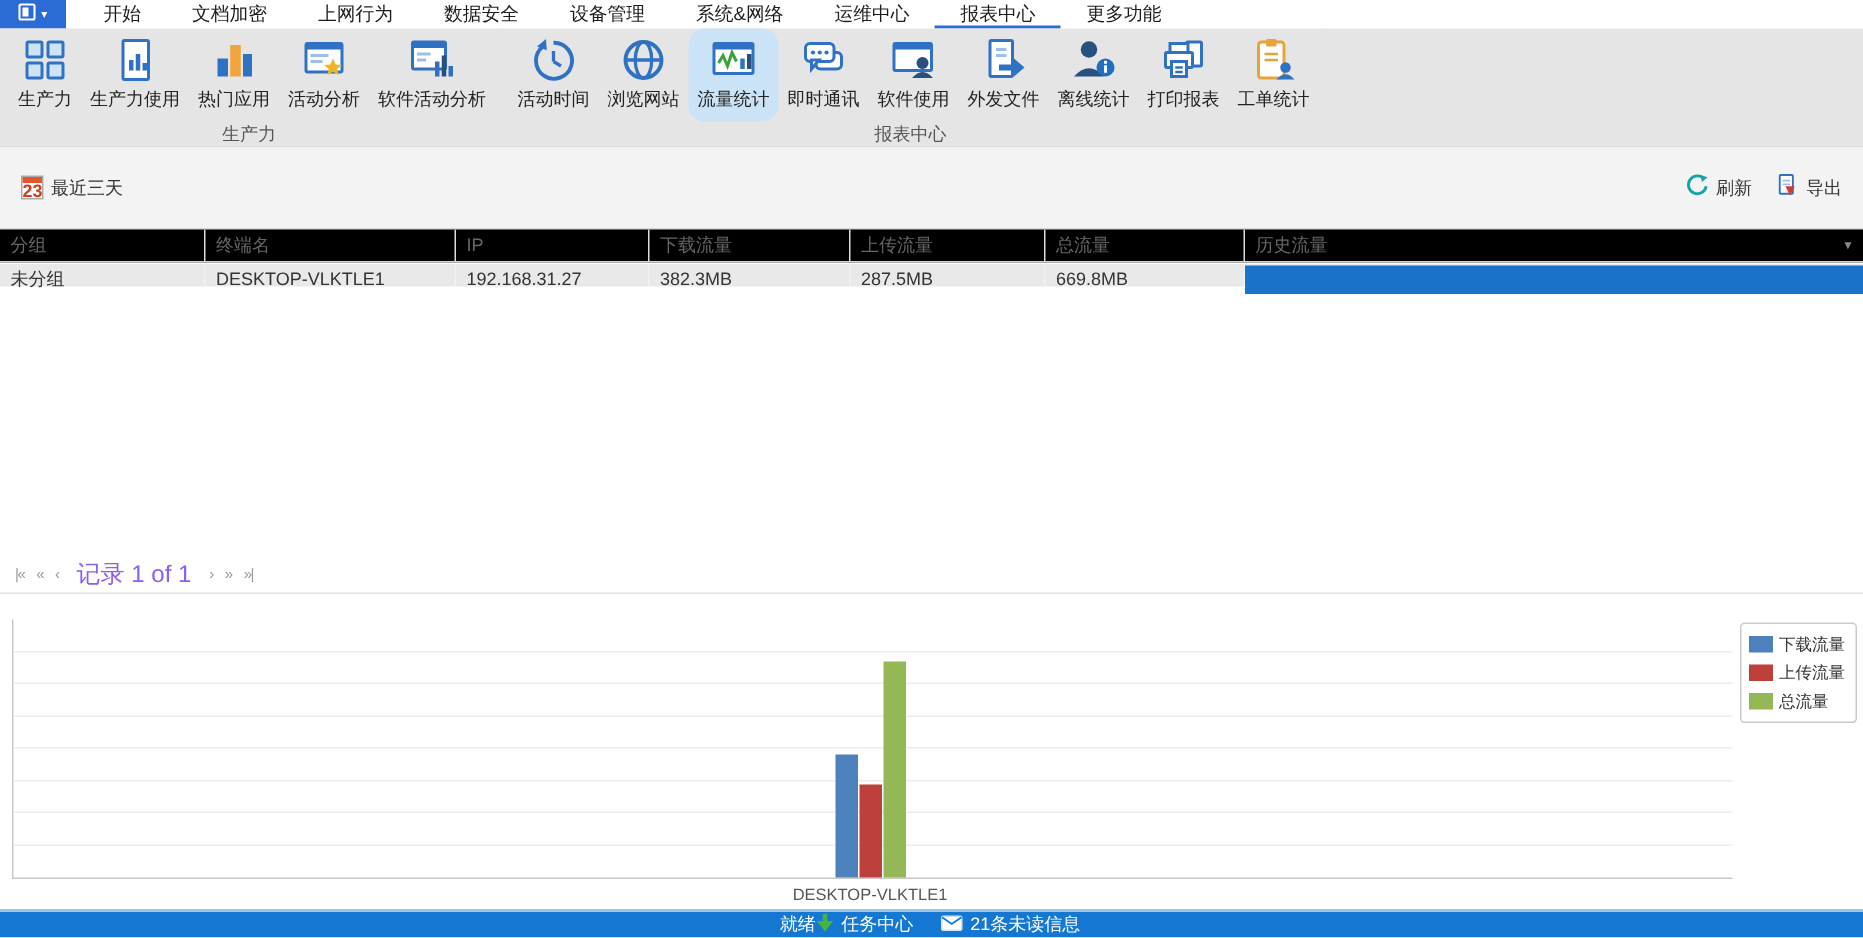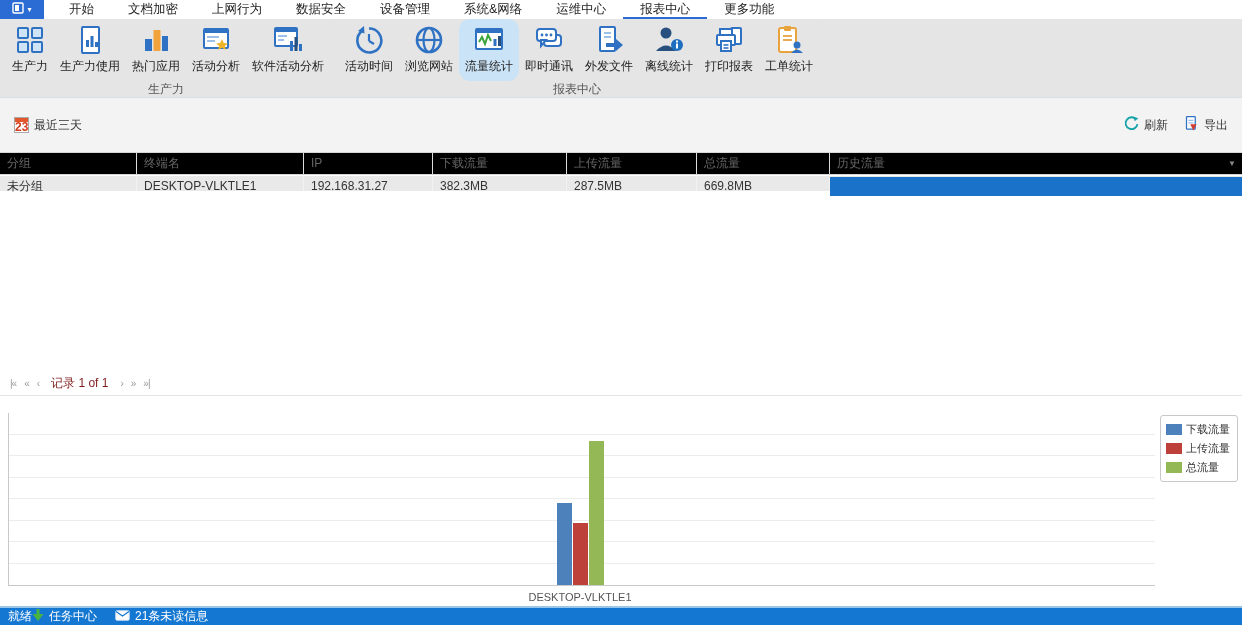--- a/index.html
+++ b/index.html
@@ -40,36 +40,36 @@
   .trow { top:176px; left:0; right:0; height:15px; display:flex; background:#e9e9e9; cursor:pointer; }
   .td { color:#333; line-height:21px; padding-left:7px; border-right:1px solid #f2f2f2; }
   .col-group{width:137px}.col-terminal{width:167px}.col-ip{width:129px}.col-down{width:134px}.col-up{width:130px}.col-total{width:133px}.col-history{flex:1;border-right:none}
   .hist-cell { padding:0; }
   .history-bar { height:19px; margin-top:1px; width:100%; }
   .th-arrow { position:absolute; right:6px; top:0; font-size:8px; color:#888; line-height:22px; }
 
   
   .pager { top:372px; left:0; right:0; height:24px; display:flex; align-items:center; padding-left:6px; border-bottom:1px solid #e3e3e3; background:#fff; }
   .pg-btn { color:#9a9a9a; font-size:10px; padding:0 4px; cursor:pointer; letter-spacing:-1px; }
-  .pg-text { color:#7f1d1d; font-size:12px; padding:0 8px; }
+  .pg-text { color:#8b5cf6; font-size:16px; padding:0 8px; }
 
   
   .chart-sec { top:397px; left:0; right:0; height:210px; background:#fff; position:absolute; }
   .chart-plot { position:absolute; left:8px; top:16px; width:1147px; height:173px; border-left:1px solid #c9c9c9; border-bottom:1px solid #c9c9c9; }
   .gridline { position:absolute; left:0; right:0; height:1px; background:#ececec; }
   .bar-group { position:absolute; left:548px; bottom:0; display:flex; align-items:flex-end; gap:1px; }
   .bar { width:15px; }
   .x-label { position:absolute; left:480px; top:194px; width:200px; text-align:center; color:#555; font-size:11px; }
   .legend { position:absolute; left:1160px; top:18px; width:78px; border:1px solid #c9c9c9; border-radius:3px; background:#fff; padding:6px 5px; display:flex; flex-direction:column; gap:4px; }
   .lg-row { display:flex; align-items:center; gap:4px; }
   .lg-sw { width:16px; height:11px; flex:none; }
   .lg-txt { font-size:11px; color:#333; white-space:nowrap; }
 
   
-  .status { top:606px; left:0; right:0; height:19px; background:#1478d2; border-top:2px solid #9cc6e8; display:flex; align-items:center; justify-content:flex-start; padding:0 10px 0 8px; color:#fff; }
+  .status { top:606px; left:0; right:0; height:19px; background:#1478d2; border-top:2px solid #9cc6e8; display:flex; align-items:center; justify-content:center; padding:0 10px 0 8px; color:#fff; }
   .st-right { display:flex; align-items:center; gap:18px; }
   .st-item { display:flex; align-items:center; gap:5px; cursor:pointer; }
 </style>
 </head>
 <body>
 
 <div id="screen">
 
   <div class="menu-bar abs">
     <div class="app-btn">
@@ -202,20 +202,31 @@
             <svg width="30" height="30" viewBox="0 0 30 30">
                 <rect x="10" y="10" width="17" height="11" rx="3" fill="#fff" stroke="#2f72c4" stroke-width="2"></rect>
                 <rect x="3" y="4" width="19" height="12" rx="3" fill="#fff" stroke="#2f72c4" stroke-width="2"></rect>
                 <polygon points="7,15 7,21 12,15" fill="#fff" stroke="#2f72c4" stroke-width="2"></polygon>
                 <circle cx="8" cy="10" r="1.4" fill="#2f72c4"></circle>
                 <circle cx="12.5" cy="10" r="1.4" fill="#2f72c4"></circle>
                 <circle cx="17" cy="10" r="1.4" fill="#2f72c4"></circle>
               </svg>
           </span>
           <span class="lbl">即时通讯</span>
+        </div>
+        <div class="ribbon-btn">
+          <span class="ic">
+            <svg width="30" height="30" viewBox="0 0 30 30">
+                <rect x="2" y="4" width="25" height="18" rx="1" fill="#fff" stroke="#2f72c4" stroke-width="2"></rect>
+                <rect x="2" y="4" width="25" height="4" fill="#2f72c4"></rect>
+                <circle cx="21" cy="17" r="4" fill="#27507e"></circle>
+                <path d="M14 27 q7 -8 14 0 z" fill="#27507e"></path>
+              </svg>
+          </span>
+          <span class="lbl">软件使用</span>
         </div>
         <div class="ribbon-btn">
           <span class="ic">
             <svg width="30" height="30" viewBox="0 0 30 30">
                 <rect x="6" y="2" width="15" height="24" rx="1" fill="#fff" stroke="#2f72c4" stroke-width="2"></rect>
                 <line x1="10" y1="8" x2="17" y2="8" stroke="#9cc0e8" stroke-width="2"></line>
                 <line x1="10" y1="12" x2="17" y2="12" stroke="#9cc0e8" stroke-width="2"></line>
                 <rect x="12" y="18" width="10" height="4" fill="#2f72c4"></rect>
                 <polygon points="22,14 29,20 22,26" fill="#2f72c4"></polygon>
               </svg>

